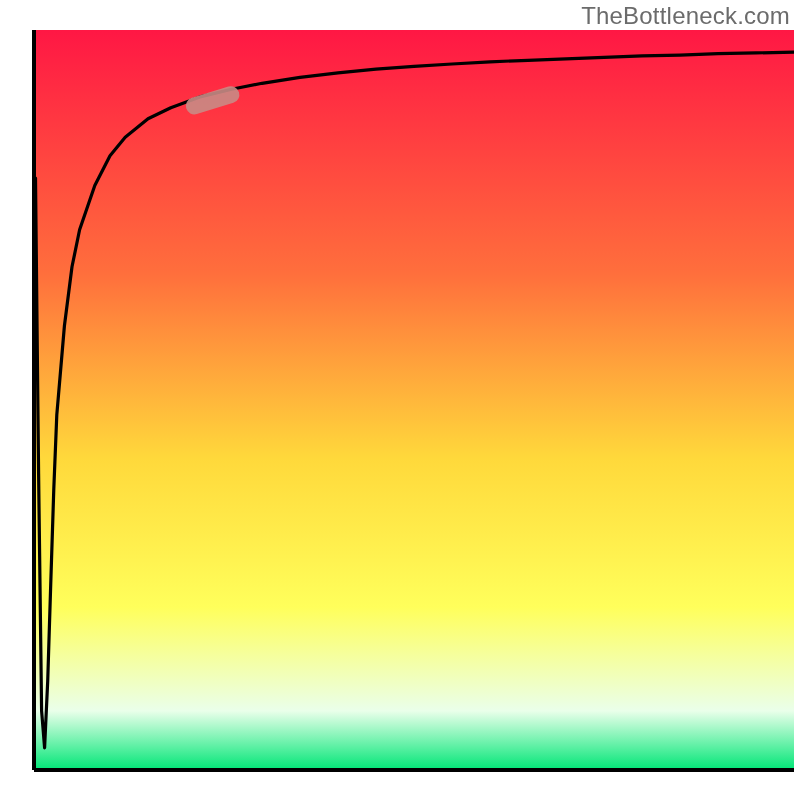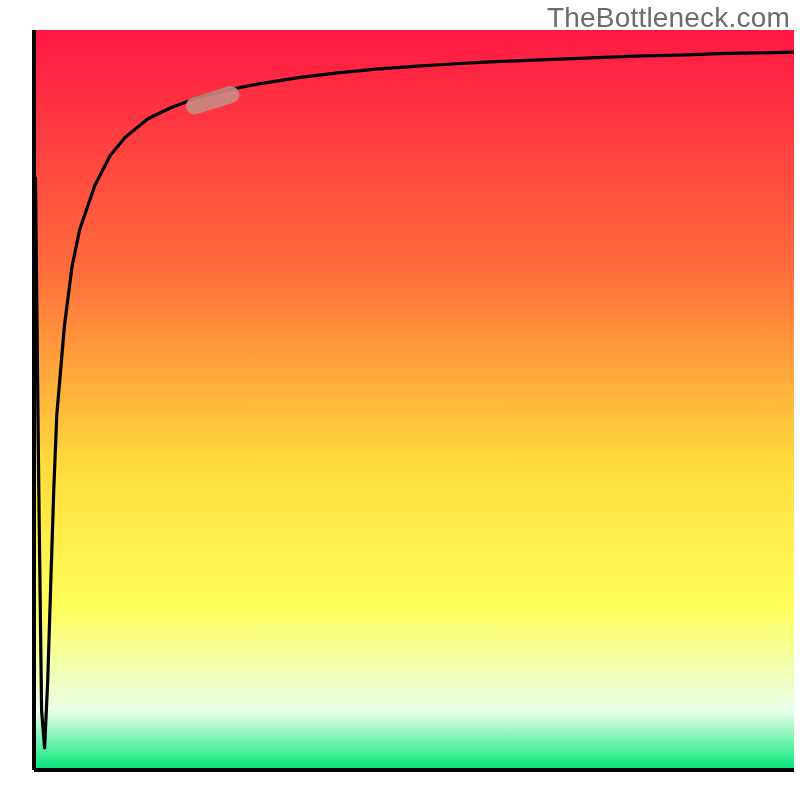--- a/index.html
+++ b/index.html
@@ -13,21 +13,21 @@
   }
   .stage {
     position: relative;
     width: 800px;
     height: 800px;
   }
   .attribution {
     position: absolute;
     top: 2px;
     right: 10px;
-    font-size: 28px;
+    font-size: 24px;
     font-weight: 400;
     color: #6b6b6b;
     z-index: 10;
     letter-spacing: 0.2px;
   }
   svg.plot {
     position: absolute;
     left: 0;
     top: 0;
   }

